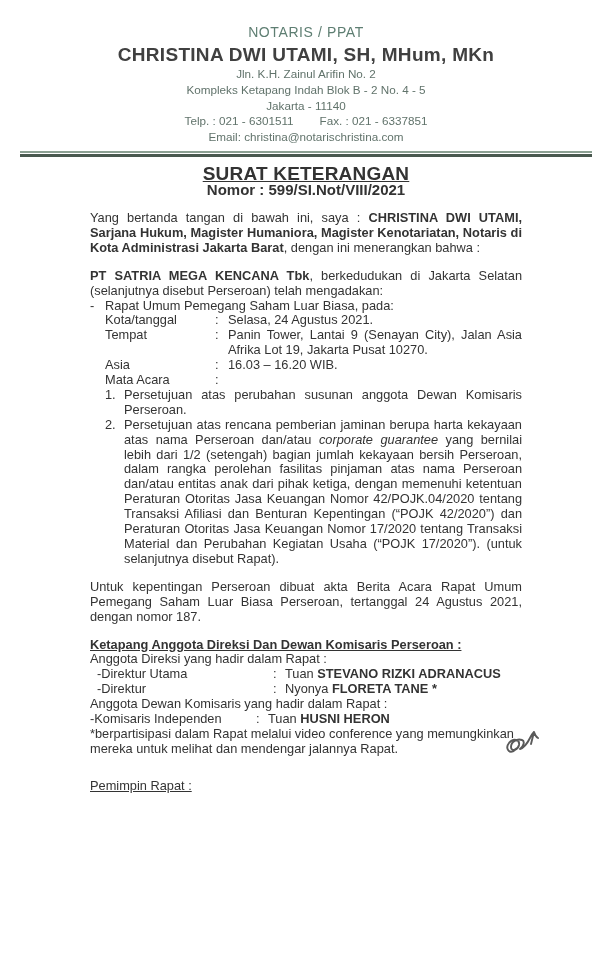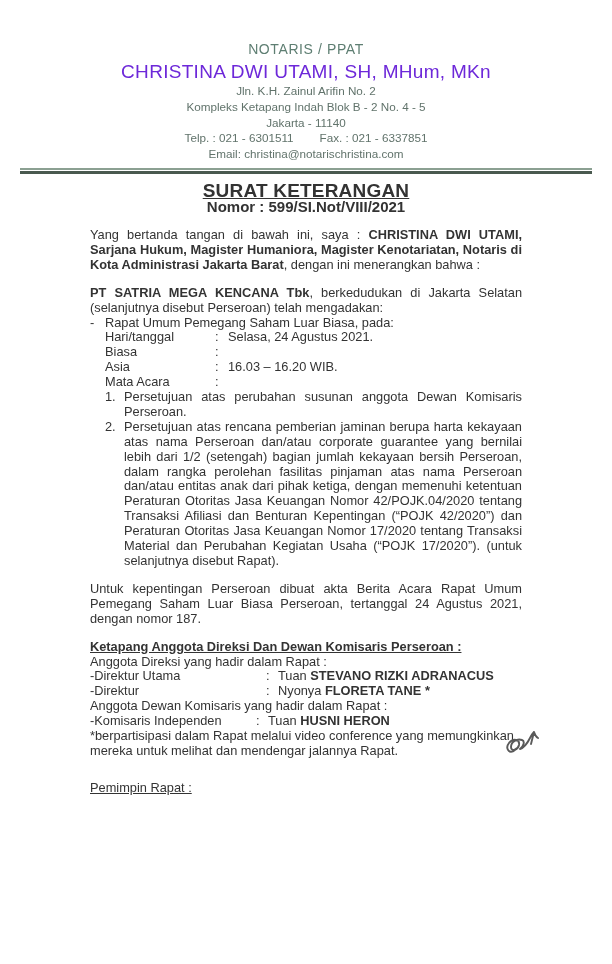--- a/index.html
+++ b/index.html
@@ -8,53 +8,53 @@
     width:612px;height:964px;
     margin:0 auto;
     background:#ffffff;
     font-family:"Liberation Sans", sans-serif;
     font-size:12.8px;
     line-height:14.9px;
     color:#333333;
     overflow:hidden;
   }
   
-  .letterhead{padding-top:40px;text-align:center;}
+  .letterhead{padding-top:23px;text-align:center;}
   .profession{font-size:14px;color:#5e7e72;letter-spacing:0.6px;line-height:18px;}
-  .notary-name{font-size:19px;font-weight:normal;color:#6d28d9;line-height:23px;margin-top:2px;letter-spacing:0.3px;}
+  .notary-name{font-size:19px;font-weight:bold;color:#404040;line-height:23px;margin-top:2px;letter-spacing:0.3px;}
   .addr{font-size:11.7px;color:#61736b;line-height:15.8px;}
   .phone-gap{display:inline-block;width:26px;}
   .rule-wrap{margin:6px 20px 0 20px;}
   .rule-thin{height:2px;background:#8ba092;}
   .rule-thick{height:3px;background:#49594f;margin-top:1px;}
   
   .content{padding:0 90px;}
   .doc-title-block{text-align:center;margin-top:9px;font-weight:bold;}
   .doc-title{font-size:19px;text-decoration:underline;line-height:16px;letter-spacing:0.2px;}
   .doc-number{font-size:15px;line-height:16px;}
   p.para{margin:13px 0 0 0;text-align:justify;}
   .b{font-weight:bold;}
-  .i{margin-top:45px;}
+  .i{font-style:italic;margin-top:45px;}
   
   .bullet-row{display:flex;}
   .dash-cell{width:15px;flex:none;}
   .bullet-text{flex:1;}
   .detail-row{display:flex;padding-left:15px;}
   .dlabel{width:110px;flex:none;}
   .dcolon{width:13px;flex:none;}
   .dvalue{flex:1;text-align:justify;}
   
   .agenda-row{display:flex;padding-left:15px;}
   .anum{width:19px;flex:none;}
   .atext{flex:1;text-align:justify;}
   
   .section-heading{font-weight:bold;text-decoration:underline;margin:13px 0 0 0;}
   .att-line{margin:0;}
   .att-row{display:flex;}
-  .att-label-direksi{width:176px;flex:none;}
+  .att-label-direksi{width:176px;flex:none;margin-left:7px;}
   .att-label-komisaris{width:166px;flex:none;}
   .att-colon{width:12px;flex:none;}
   .footnote{margin:0;}
   .chair-heading{font-weight:normal;text-decoration:underline;margin:22px 0 0 0;}
   
   .paraph{position:absolute;left:503px;top:726px;}
 </style>
 </head>
 <body>
 
@@ -85,27 +85,28 @@
     <p class="para"><span>Yang bertanda tangan di bawah ini, saya : </span><span class="b">CHRISTINA DWI UTAMI, Sarjana Hukum, Magister Humaniora, Magister Kenotariatan, Notaris di Kota Administrasi Jakarta Barat</span><span>, dengan ini menerangkan bahwa :</span></p>
 
     <p class="para"><span class="b">PT SATRIA MEGA KENCANA Tbk</span><span>, berkedudukan di Jakarta Selatan (selanjutnya disebut Perseroan) telah mengadakan:</span></p>
 
     <div class="bullet-row">
       <div class="dash-cell">-</div>
       <div class="bullet-text">Rapat Umum Pemegang Saham Luar Biasa, pada:</div>
     </div>
 
     <div class="detail-row">
-      <div class="dlabel">Hari/tanggal</div>
+      <div class="dlabel">Kota/tanggal</div>
       <div class="dcolon">:</div>
       <div class="dvalue">Selasa, 24 Agustus 2021.</div>
     </div>
     <div class="detail-row">
-      <div class="dlabel">Biasa</div>
+      <div class="dlabel">Tempat</div>
       <div class="dcolon">:</div>
+      <div class="dvalue">Panin Tower, Lantai 9 (Senayan City), Jalan Asia Afrika Lot 19, Jakarta Pusat 10270.</div>
     </div>
     <div class="detail-row">
       <div class="dlabel">Asia</div>
       <div class="dcolon">:</div>
       <div class="dvalue">16.03 – 16.20 WIB.</div>
     </div>
     <div class="detail-row">
       <div class="dlabel">Mata Acara</div>
       <div class="dcolon">:</div>
       <div class="dvalue"></div>

